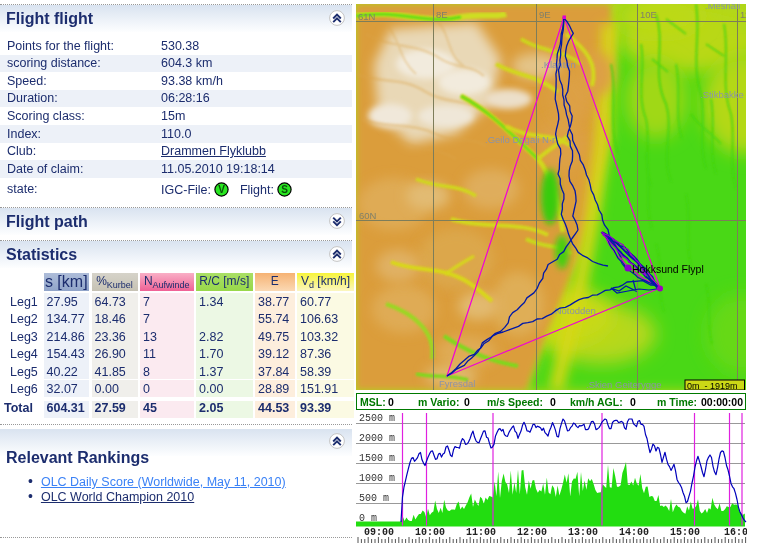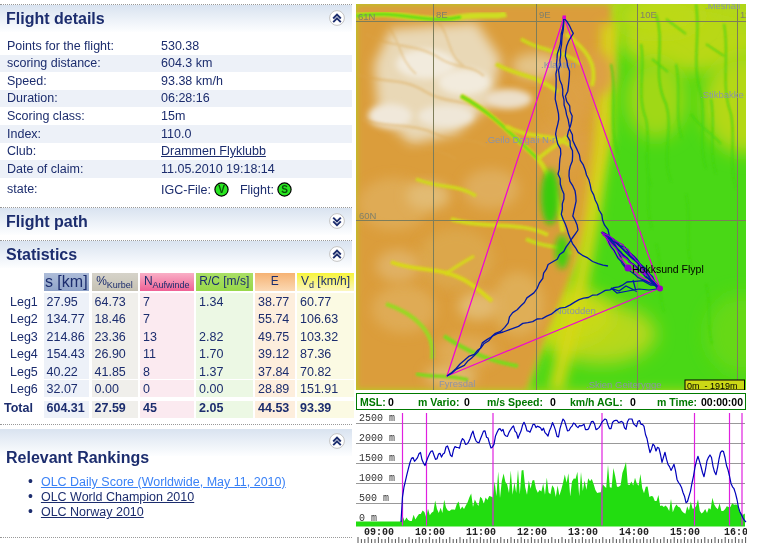--- a/index.html
+++ b/index.html
@@ -1,21 +1,21 @@
 <!DOCTYPE html>
 <html><head><meta charset="utf-8"><style>
 *{margin:0;padding:0;box-sizing:border-box;}
 body{width:759px;height:544px;font-family:"Liberation Sans",sans-serif;background:#fff;position:relative;overflow:hidden;}
 .pane{position:absolute;font-size:12.5px;color:#1c2d6e;}
 a{text-decoration:underline;}
 </style></head>
 <body>
 <div class="pane" style="left:0;top:0;width:352px;height:544px;">
 <div style="position:absolute;left:0;top:4px;width:352px;height:28px;border-top:1px dotted #999;background:linear-gradient(#d9e3f0,#fdfeff);">
-      <div style="font-size:16px;font-weight:bold;color:#1c2d6e;padding:5px 0 0 6px;">Flight details</div>
+      <div style="font-size:16px;font-weight:bold;color:#1c2d6e;padding:5px 0 0 6px;">Flight flight</div>
       <svg width="16" height="16" style="position:absolute;right:7px;top:5px">
         <circle cx="8" cy="8" r="7.4" fill="#fff" stroke="#c4c4c4" stroke-width="1"></circle>
         <path d="M4.2,8.5 L8,4.6 L11.8,8.5 M4.2,12.2 L8,8.3 L11.8,12.2" fill="none" stroke="#1c2d6e" stroke-width="1.9" stroke-linecap="butt" stroke-linejoin="miter"></path>
       </svg>
     </div>
 <div style="position:absolute;left:0;top:37px;width:352px;height:17.6px;">
       <span style="position:absolute;left:7px;top:1.5px;">Points for the flight:</span>
       <span style="position:absolute;left:161px;top:1.5px;">530.38</span>
     </div>
     <div style="position:absolute;left:0;top:54.6px;width:352px;height:17.6px;background:#edf1f8;">
@@ -162,21 +162,21 @@
     <div style="position:absolute;left:140px;top:362.1px;width:53.5px;height:17.4px;background:#fbeaf0;">
       <span style="position:absolute;left:3px;top:2.5px;">8</span>
     </div>
     <div style="position:absolute;left:196px;top:362.1px;width:56.5px;height:17.4px;background:#ecf8e4;">
       <span style="position:absolute;left:3px;top:2.5px;">1.37</span>
     </div>
     <div style="position:absolute;left:255px;top:362.1px;width:39.5px;height:17.4px;background:#fdeedd;">
       <span style="position:absolute;left:3px;top:2.5px;">37.84</span>
     </div>
     <div style="position:absolute;left:297px;top:362.1px;width:57px;height:17.4px;background:#fbfae3;">
-      <span style="position:absolute;left:3px;top:2.5px;">70.82</span>
+      <span style="position:absolute;left:3px;top:2.5px;">58.39</span>
     </div>
     <span style="position:absolute;left:10px;top:382.0px;">Leg6</span>
     <div style="position:absolute;left:43.5px;top:379.5px;width:45.5px;height:17.4px;background:#edf1f8;">
       <span style="position:absolute;left:3px;top:2.5px;">32.07</span>
     </div>
     <div style="position:absolute;left:91.5px;top:379.5px;width:46px;height:17.4px;background:#f0efeb;">
       <span style="position:absolute;left:3px;top:2.5px;">0.00</span>
     </div>
     <div style="position:absolute;left:140px;top:379.5px;width:53.5px;height:17.4px;background:#fbeaf0;">
       <span style="position:absolute;left:3px;top:2.5px;">0</span>
@@ -212,21 +212,20 @@
 <div style="position:absolute;left:0;top:424px;width:352px;border-top:1px dotted #999;"></div>
 <div style="position:absolute;left:0;top:429px;width:352px;height:27px;background:linear-gradient(#d9e3f0,#fdfeff);">
       <div style="font-size:16px;font-weight:bold;color:#1c2d6e;padding:20px 0 0 6px;">Relevant Rankings</div>
       <svg width="16" height="16" style="position:absolute;right:7px;top:4px">
         <circle cx="8" cy="8" r="7.4" fill="#fff" stroke="#c4c4c4" stroke-width="1"></circle>
         <path d="M4.2,8.5 L8,4.6 L11.8,8.5 M4.2,12.2 L8,8.3 L11.8,12.2" fill="none" stroke="#1c2d6e" stroke-width="1.9" stroke-linecap="butt" stroke-linejoin="miter"></path>
       </svg>
     </div>
 <div style="position:absolute;left:28px;top:473px;"><span style="color:#1c2d6e;font-size:14px;">•</span><a style="color:#3b82f6;text-decoration:underline;margin-left:8px;">OLC Daily Score (Worldwide, May 11, 2010)</a></div>
     <div style="position:absolute;left:28px;top:488.2px;"><span style="color:#1c2d6e;font-size:14px;">•</span><a style="color:#1c2d6e;text-decoration:underline;margin-left:8px;">OLC World Champion 2010</a></div>
-    <div style="position:absolute;left:28px;top:503.4px;"><span style="color:#1c2d6e;font-size:14px;">•</span><a style="color:#1c2d6e;text-decoration:underline;margin-left:8px;">OLC Norway 2010</a></div>
 <div style="position:absolute;left:0;top:537px;width:352px;border-top:1px dotted #999;"></div>
 </div>
 <svg width="390" height="386" style="position:absolute;left:356px;top:4px" viewBox="0 0 390 386">
 <defs>
 <filter id="b3" x="-30%" y="-30%" width="160%" height="160%">
         <feGaussianBlur stdDeviation="3"></feGaussianBlur>
       </filter>
 <filter id="b6" x="-30%" y="-30%" width="160%" height="160%">
         <feGaussianBlur stdDeviation="6"></feGaussianBlur>
       </filter>

